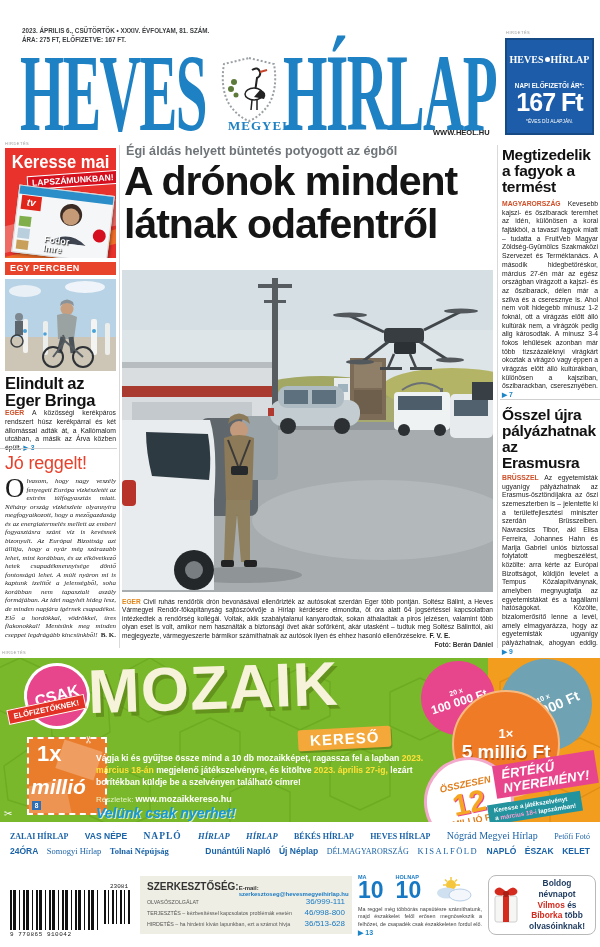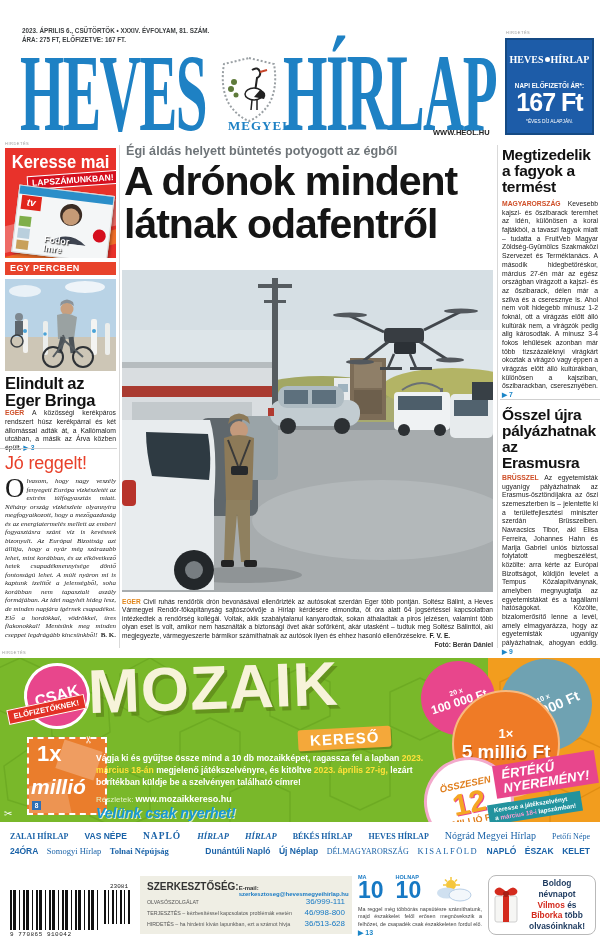--- a/index.html
+++ b/index.html
@@ -292,21 +292,21 @@
   <div class="abs" style="left:0;top:826px;width:600px;padding:4px 10px 0;box-sizing:border-box;">
     <div style="display:flex;justify-content:space-between;align-items:baseline;">
       <span class="brand serif" style="font-weight:bold;font-size:8px;">ZALAI HÍRLAP</span>
       <span class="brand" style="font-weight:900;font-size:8.5px;">VAS NÉPE</span>
       <span class="brand serif" style="font-weight:bold;font-size:9.5px;letter-spacing:1px;">NAPLÓ</span>
       <span class="brand serif" style="font-weight:bold;font-style:italic;font-size:8.5px;">HÍRLAP</span>
       <span class="brand serif" style="font-weight:bold;font-style:italic;font-size:8.5px;">HÍRLAP</span>
       <span class="brand serif" style="font-weight:bold;font-size:8px;">BÉKÉS HÍRLAP</span>
       <span class="brand serif" style="font-weight:bold;font-size:8px;">HEVES HÍRLAP</span>
       <span class="brand serif" style="font-size:10px;">Nógrád Megyei Hírlap</span>
-      <span class="brand serif" style="font-size:8px;">Petőfi Népe</span>
+      <span class="brand serif" style="font-size:8px;">Petőfi Fotó</span>
     </div>
     <div style="display:flex;justify-content:space-between;align-items:baseline;margin-top:5px;">
       <span class="brand" style="font-weight:900;font-size:8.5px;">24ÓRA</span>
       <span class="brand serif" style="font-size:8.5px;">Somogyi Hírlap</span>
       <span class="brand serif" style="font-weight:bold;font-size:8.5px;">Tolnai Népújság</span>
       <span class="brand" style="font-weight:bold;font-size:8.5px;padding-left:28px;">Dunántúli Napló</span>
       <span class="brand" style="font-weight:bold;font-size:8.5px;">Új Néplap</span>
       <span class="brand serif" style="font-size:8px;">DÉLMAGYARORSZÁG</span>
       <span class="brand serif" style="font-size:8.5px;letter-spacing:1.5px;">KISALFÖLD</span>
       <span class="brand" style="font-weight:900;font-size:8.5px;">NAPLÓ</span>

